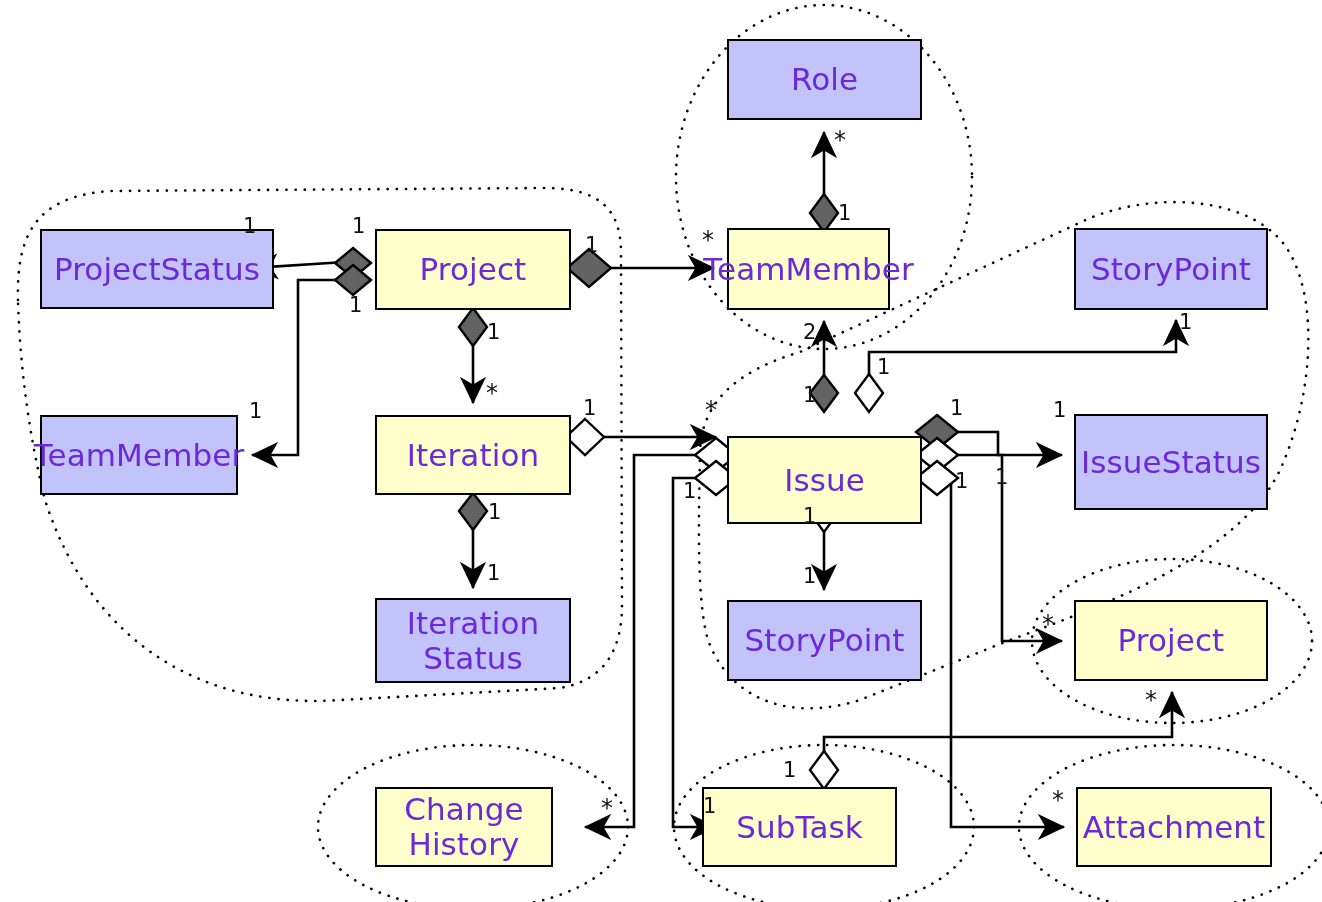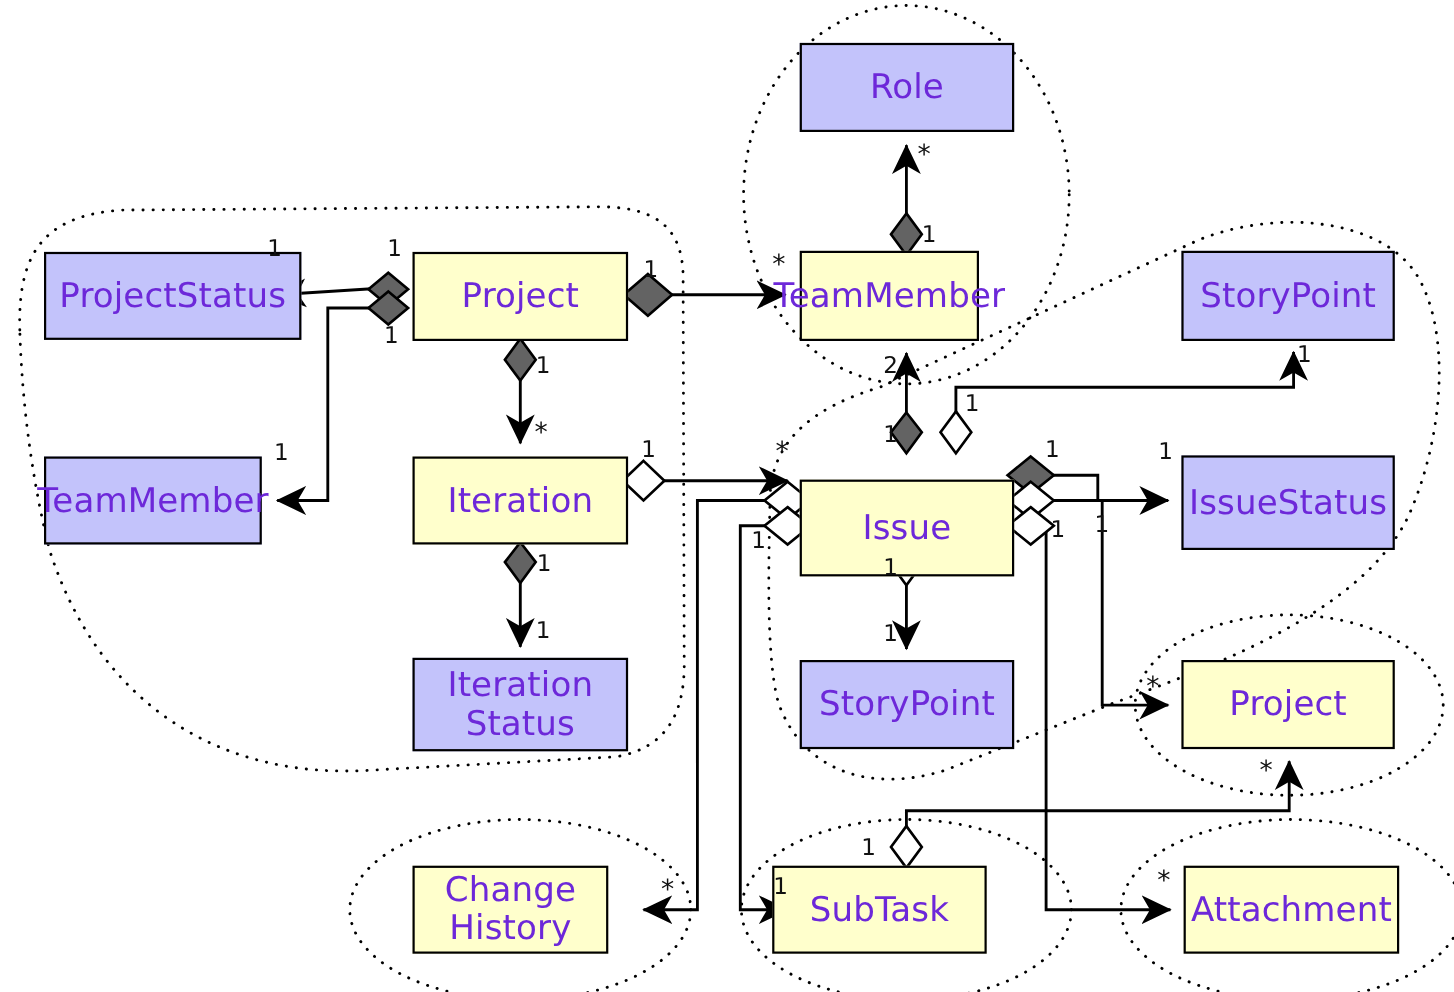--- a/index.html
+++ b/index.html
@@ -163,21 +163,21 @@
   <div class="uml-box cls-yellow" style="left:727px; top:228px; width:163px; height:82px;">TeamMember</div>
 
   <div class="uml-box cls-purple" style="left:1074px; top:228px; width:194px; height:82px;">StoryPoint</div>
 
   <div class="uml-box cls-purple" style="left:40px; top:415px; width:198px; height:80px;">TeamMember</div>
 
   <div class="uml-box cls-yellow" style="left:375px; top:415px; width:196px; height:80px;">Iteration</div>
 
   <div class="uml-box cls-yellow" style="left:727px; top:436px; width:195px; height:88px;">Issue</div>
 
-  <div class="uml-box cls-purple" style="left:1074px; top:414px; width:194px; height:86px;">IssueStatus</div>
+  <div class="uml-box cls-purple" style="left:1074px; top:414px; width:194px; height:96px;">IssueStatus</div>
 
   <div class="uml-box cls-purple" style="left:375px; top:598px; width:196px; height:85px; white-space:pre-line;">Iteration
 Status</div>
 
   <div class="uml-box cls-purple" style="left:727px; top:600px; width:195px; height:81px;">StoryPoint</div>
 
   <div class="uml-box cls-yellow" style="left:1074px; top:600px; width:194px; height:81px;">Project</div>
 
   <div class="uml-box cls-yellow" style="left:375px; top:787px; width:178px; height:80px; white-space:pre-line;">Change
 History</div>

